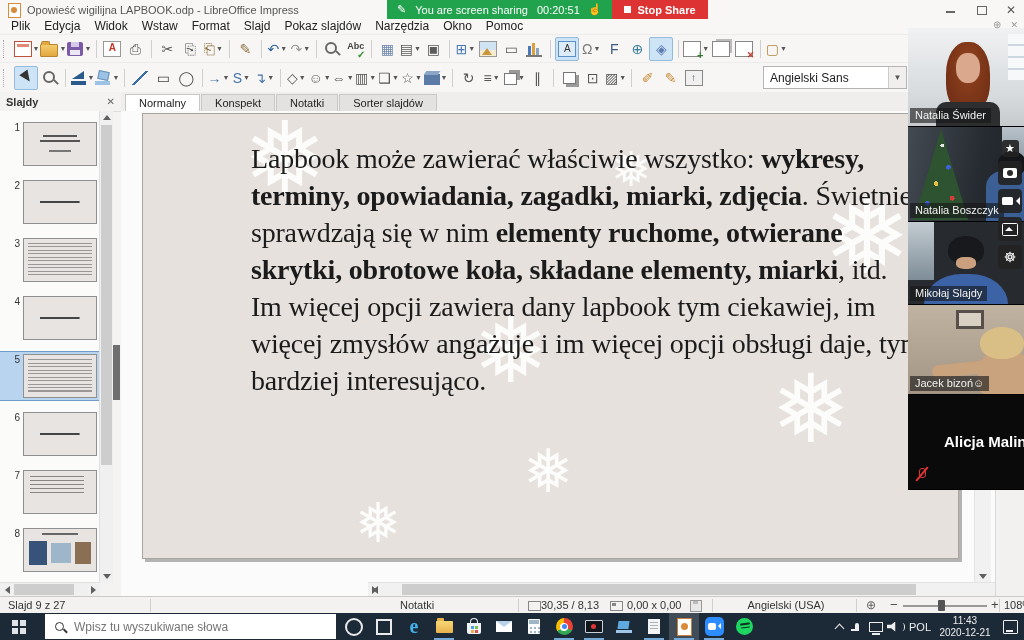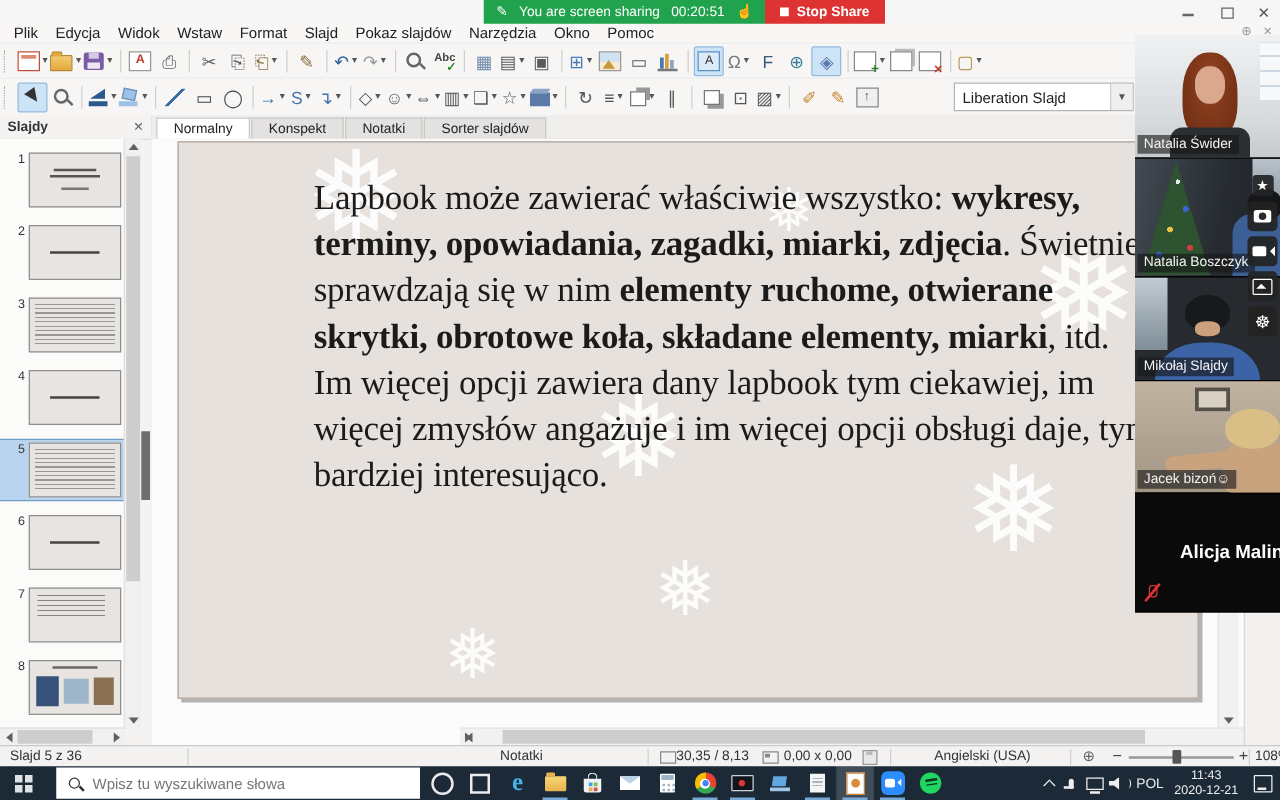--- a/index.html
+++ b/index.html
@@ -254,20 +254,24 @@
   .ov-videocam::before{content:"";position:absolute;left:4px;top:8px;width:11px;height:8px;background:#fff;border-radius:1.5px;}
   .ov-videocam::after{content:"";position:absolute;right:2px;top:8px;width:0;height:0;border:4px solid transparent;border-right-color:#fff;}
   .ov-image::before{content:"";position:absolute;left:4px;top:6px;width:14px;height:11px;border:1.5px solid #fff;border-radius:1.5px;}
   .ov-image::after{content:"";position:absolute;left:7px;top:10px;width:0;height:0;border-left:4px solid transparent;border-right:4px solid transparent;border-bottom:4px solid #fff;}
 </style>
 </head>
 <body>
 
 <div id="screen">
 
+  <div id="titlebar">
+    <span id="title-icon"></span>
+    <span>Opowieść wigilijna LAPBOOK.odp - LibreOffice Impress</span>
+  </div>
   <div id="winctrls">
     <span class="wc wc-min"></span>
     <span class="wc wc-max"></span>
     <span class="wc wc-close">✕</span>
   </div>
   <div id="mini-ctrls">
     <span id="mini-globe">⊕</span>
     <span id="mini-x">✕</span>
   </div>
 
@@ -508,21 +512,21 @@
         <span class="tb-g" style="color: rgb(200, 135, 47);">✐</span>
       </span>
       <span class="tb-btn">
         <span class="tb-g" style="color: rgb(200, 135, 47);">✎</span>
       </span>
       <span class="tb-btn">
         <span class="sh sh-nav"></span>
       </span>
     </div>
   <div id="fontbox">
-    <span class="fname">Liberation Slajd</span>
+    <span class="fname">Angielski Sans</span>
     <span class="fdd">▼</span>
   </div>
 
   <div id="left-panel">
     <div id="panel-header">
       <span>Slajdy</span>
       <span class="px">✕</span>
     </div>
     <div id="thumb-list">
         <div class="th-row">
@@ -617,21 +621,21 @@
         </div>
       <div id="canvas-hthumb"></div>
       <div class="scr-btn" style="right:0;height:13px">
           <i class="tri-right"></i>
         </div>
     </div>
     <div id="side-strip"></div>
   </div>
 
   <div id="statusbar">
-    <span class="sb" style="left:8px">Slajd 5 z 36</span>
+    <span class="sb" style="left:8px">Slajd 9 z 27</span>
     <span class="sb-sep" style="left:150px"></span>
     <span class="sb" style="left:400px">Notatki</span>
     <span class="sb-sep" style="left:518px"></span>
     <span class="st-ico" style="left:528px"></span>
     <span class="sb" style="left:541px">30,35 / 8,13</span>
     <span class="st-ico fill" style="left:610px"></span>
     <span class="sb" style="left:627px">0,00 x 0,00</span>
     <span id="sb-save" style="left:690px"></span>
     <span class="sb-sep" style="left:712px"></span>
     <span class="sb" style="left:722px;width:128px;text-align:center">Angielski (USA)</span>

